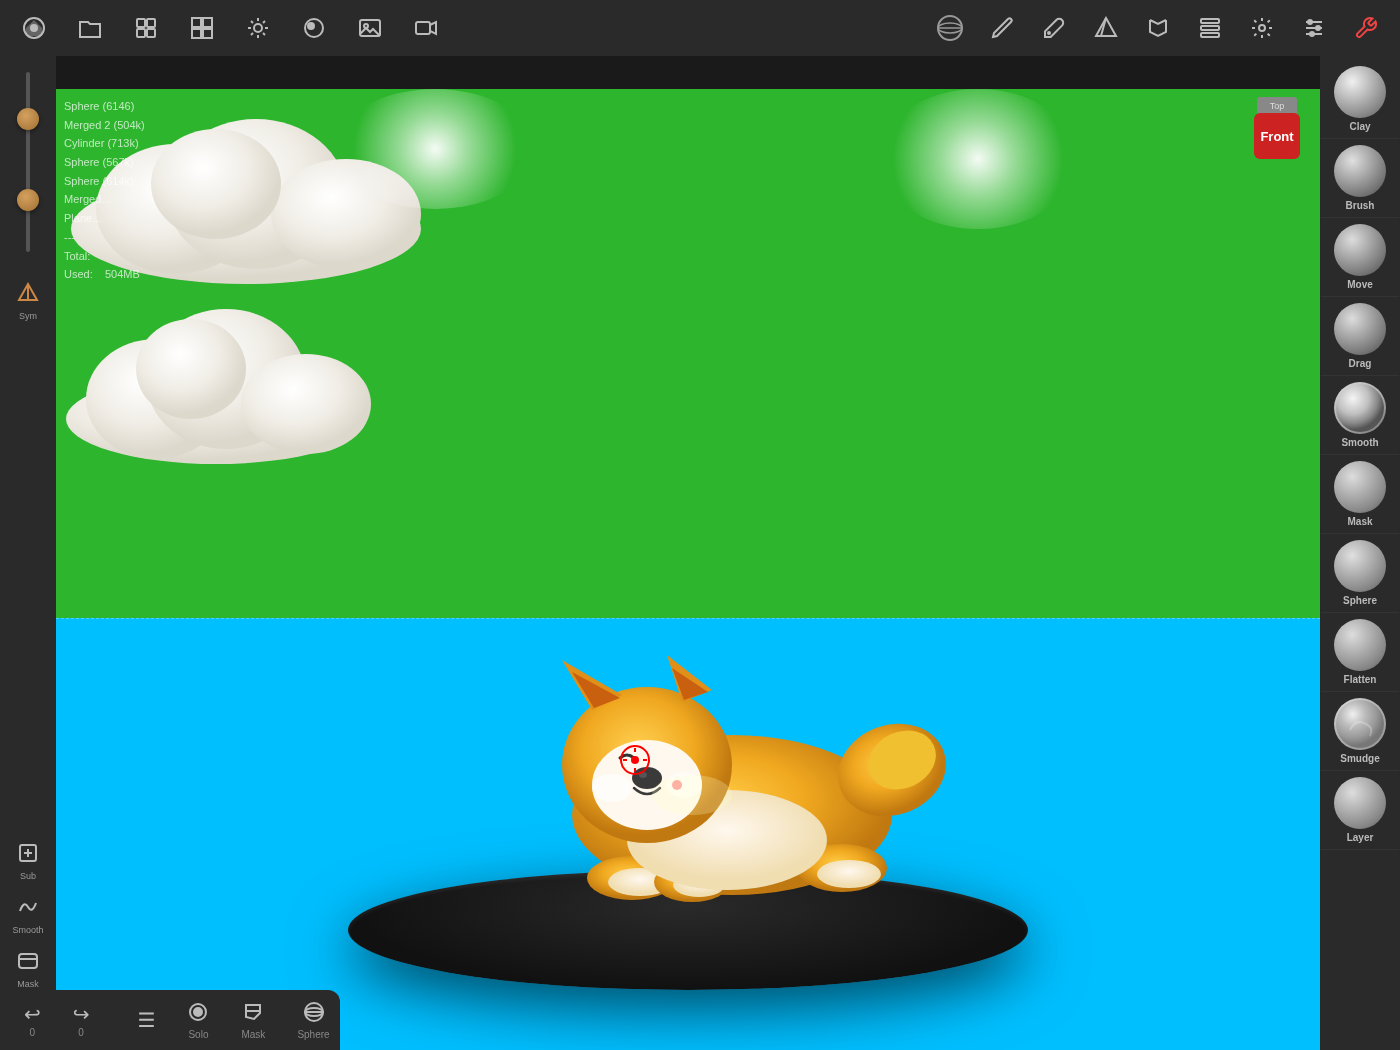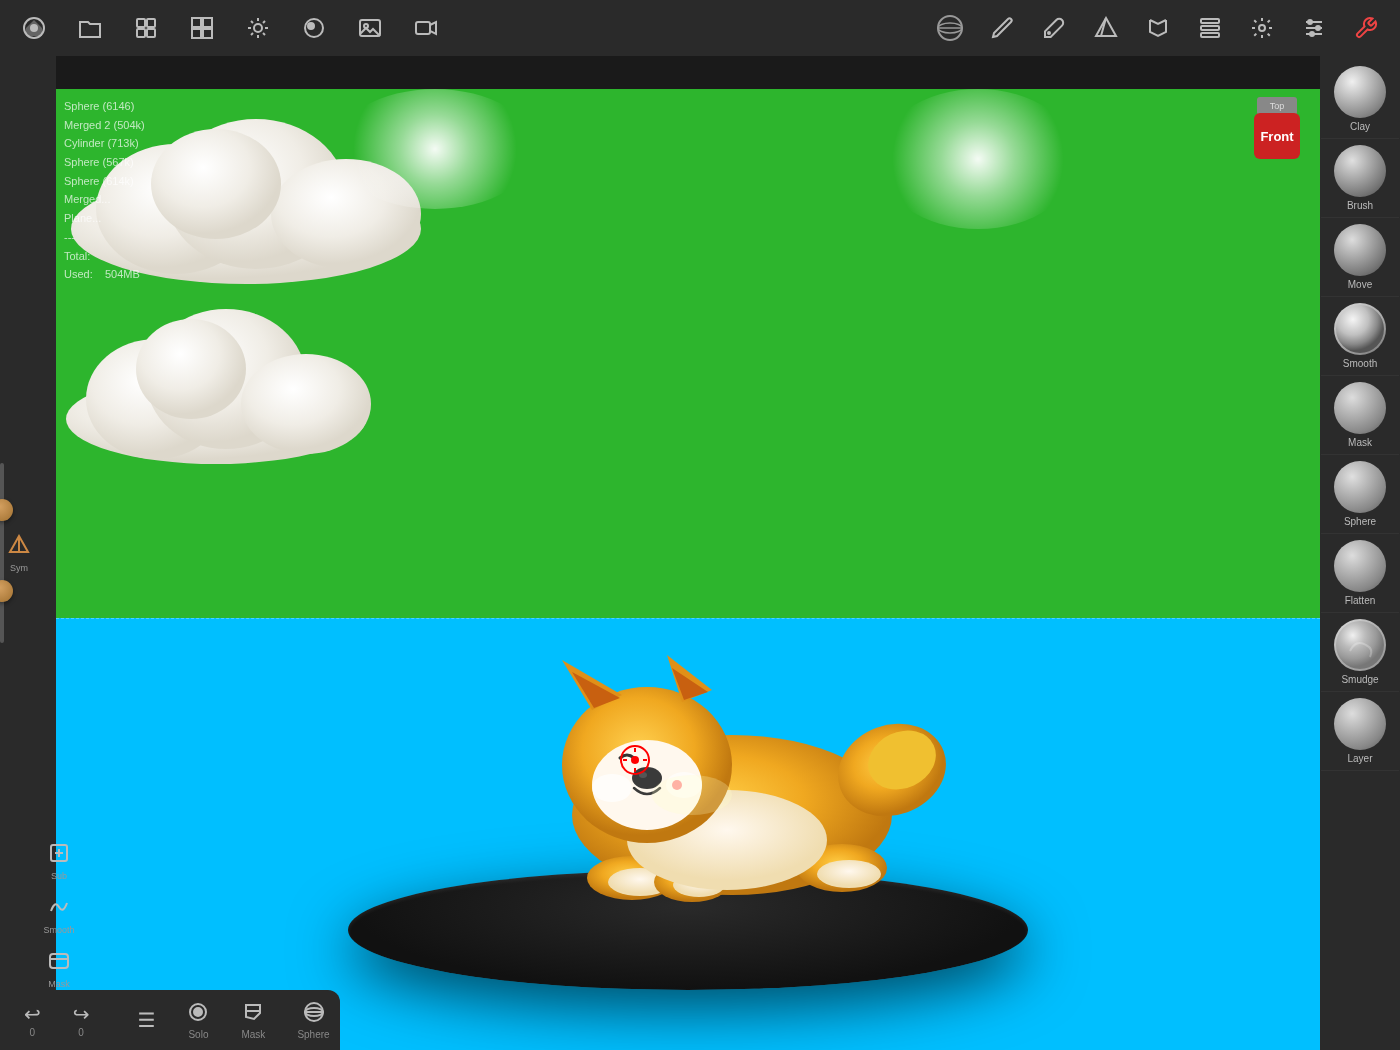--- a/index.html
+++ b/index.html
@@ -163,24 +163,24 @@
 
     
     #left-sidebar {
       position: absolute;
       top: 56px;
       left: 0;
       width: 56px;
       bottom: 0;
       background: #2a2a2a;
       display: flex;
-      flex-direction: row;
+      flex-direction: column;
       align-items: center;
       padding: 8px 0;
-      gap: 4px;
+      gap: 16px;
       z-index: 100;
     }
 
     .left-slider-area {
       display: flex;
       flex-direction: column;
       align-items: center;
       width: 100%;
       padding: 8px 0;
       position: relative;
@@ -267,20 +267,21 @@
     .brush-sphere {
       width: 52px;
       height: 52px;
       border-radius: 50%;
       margin-bottom: 3px;
     }
     .brush-label {
       font-size: 10px;
       color: #bbb;
       text-align: center;
+      font-weight: bold;
     }
 
     
     .sphere-clay {
       background: radial-gradient(circle at 35% 30%, #f0f0f0, #888 70%, #555);
     }
     .sphere-brush {
       background: radial-gradient(circle at 35% 30%, #e0e0e0, #777 70%, #444);
     }
     .sphere-move {
@@ -714,20 +715,24 @@
   <div class="brush-item">
     <div class="brush-sphere sphere-brush"></div>
     <span class="brush-label">Brush</span>
   </div>
 
   <div class="brush-item">
     <div class="brush-sphere sphere-move"></div>
     <span class="brush-label">Move</span>
   </div>
 
+  <div class="brush-item">
+    <div class="brush-sphere sphere-drag"></div>
+    <span class="brush-label">Drag</span>
+  </div>
 
   <div class="brush-item">
     <div class="brush-sphere sphere-smooth" style="position:relative;">
       <svg viewBox="0 0 52 52" style="position:absolute;top:0;left:0;width:52px;height:52px;">
         <defs>
           <radialGradient id="sg" cx="35%" cy="30%" r="65%">
             <stop offset="0%" stop-color="#f5f5f5"></stop>
             <stop offset="50%" stop-color="#c0c0c0"></stop>
             <stop offset="80%" stop-color="#888"></stop>
             <stop offset="100%" stop-color="#555"></stop>

